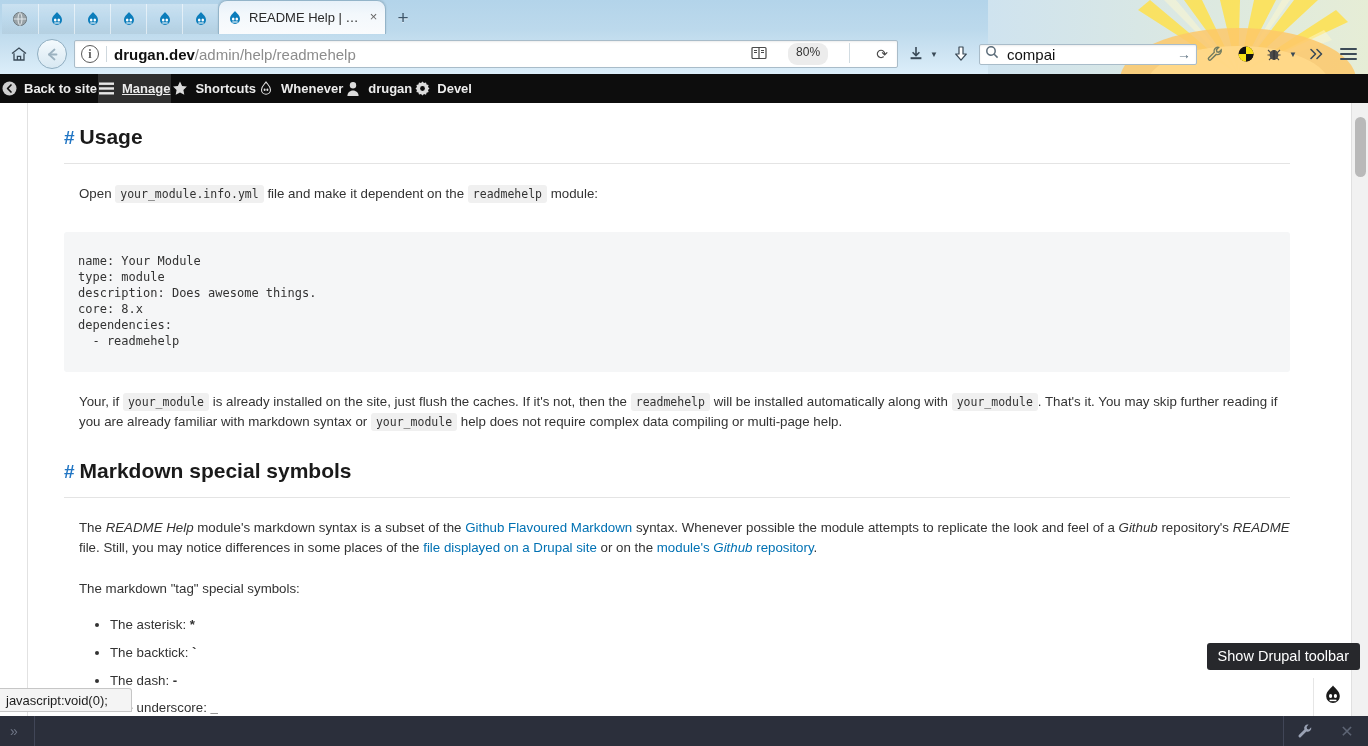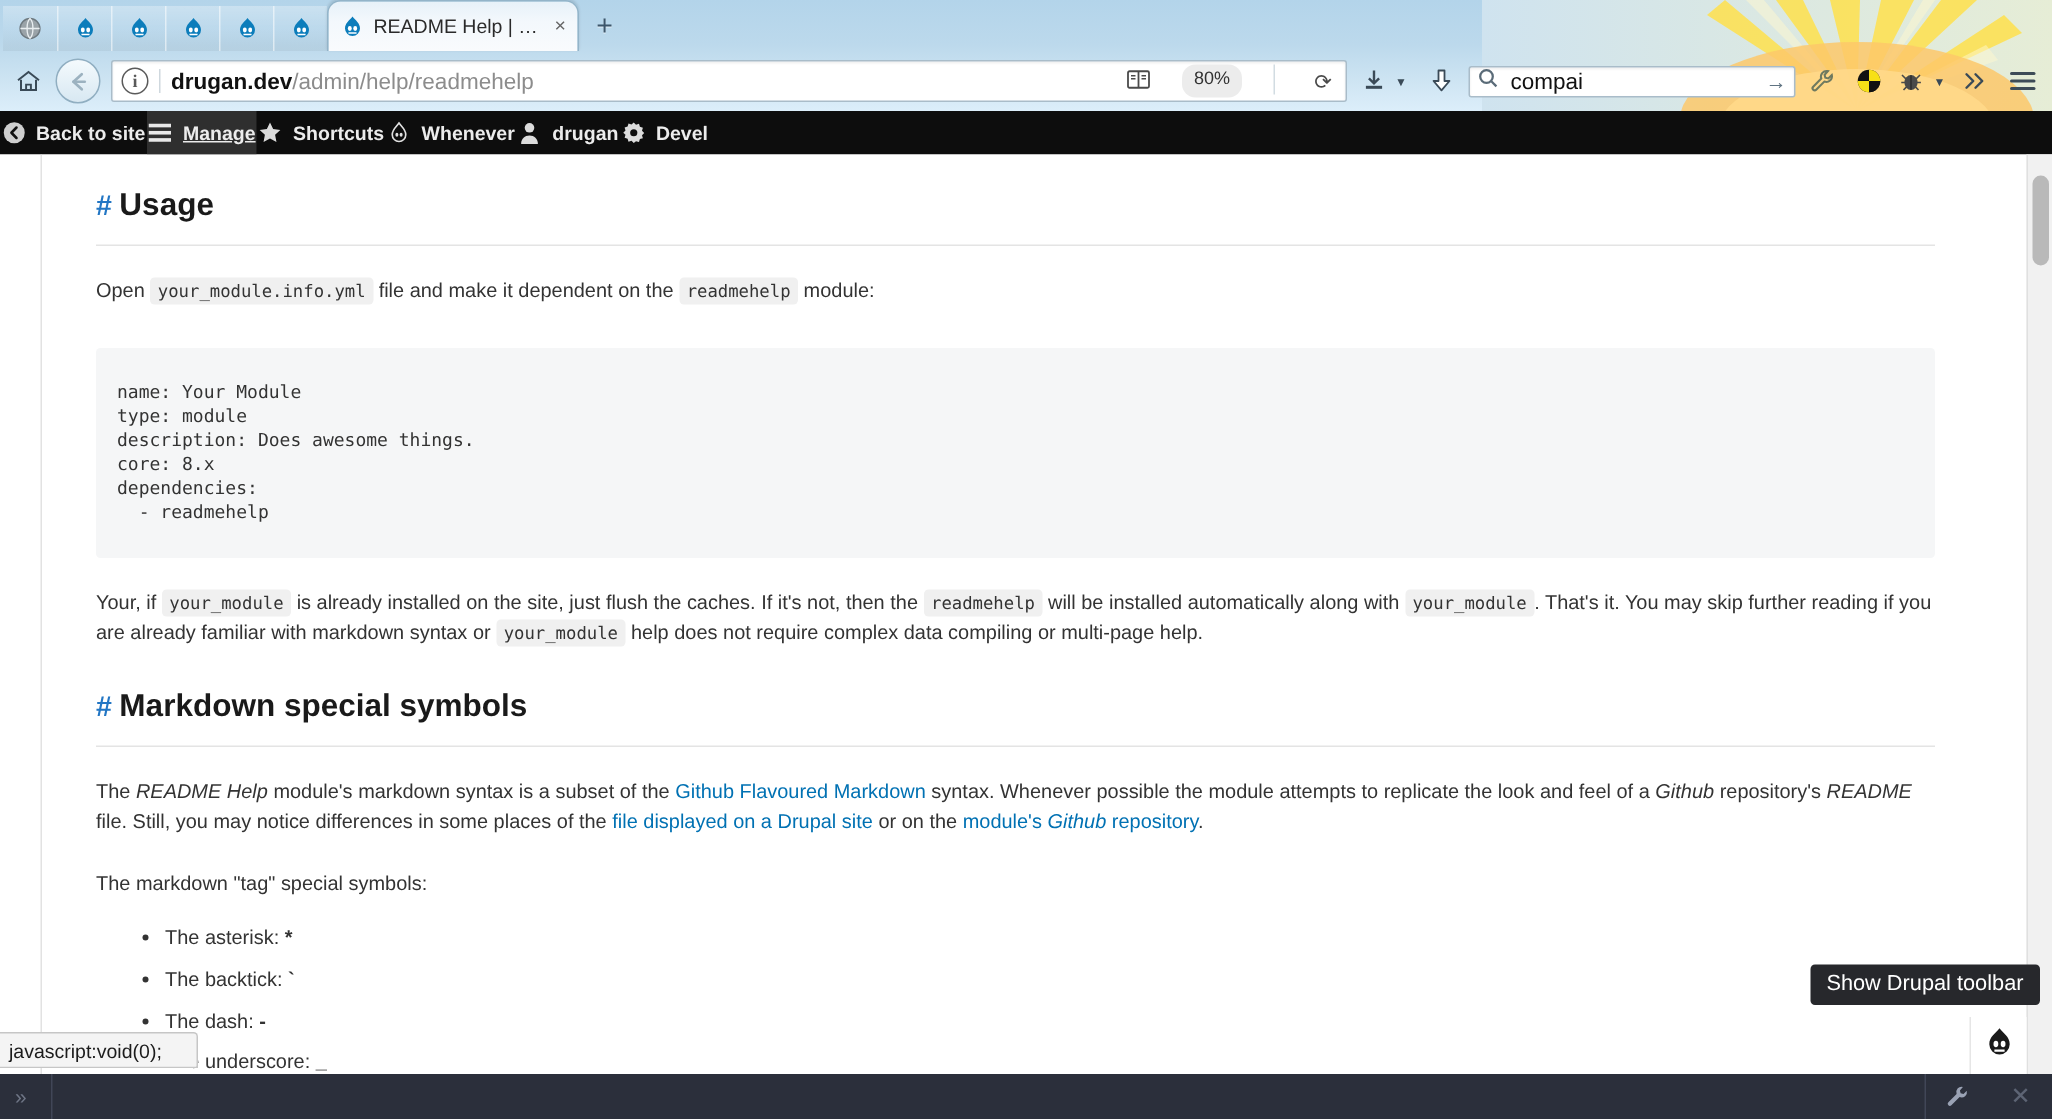--- a/index.html
+++ b/index.html
@@ -156,21 +156,21 @@
     font-size: 13.3px; color: #333; line-height: 1.55;
   }
   h2.md-h {
     font-size: 21px; color: #1a1a1a; font-weight: bold;
     margin: 0; padding: 0 0 9px 0;
     border-bottom: 1px solid #e4e4e4;
     display: flex; align-items: baseline; gap: 5px;
   }
   h2.md-h .anchor { color: #2276c4; font-weight: bold; font-size: 19px; }
   .sec-usage { padding-top: 18px; }
-  p.md-p { margin: 20px 0 0 0; }
+  p.md-p { margin: 20px 0 0 15px; }
   code.inline {
     font-family: "DejaVu Sans Mono", monospace;
     font-size: 11.5px; background: #f0f0f0; color: #333;
     padding: 2px 5px; border-radius: 3px; white-space: nowrap;
   }
   pre.codeblock {
     margin: 28px 0 0 0; background: #f5f6f7; border-radius: 3px;
     padding: 22px 14px 22px 14px;
     font-family: "DejaVu Sans Mono", monospace;
     font-size: 12px; line-height: 1.33; color: #333;

